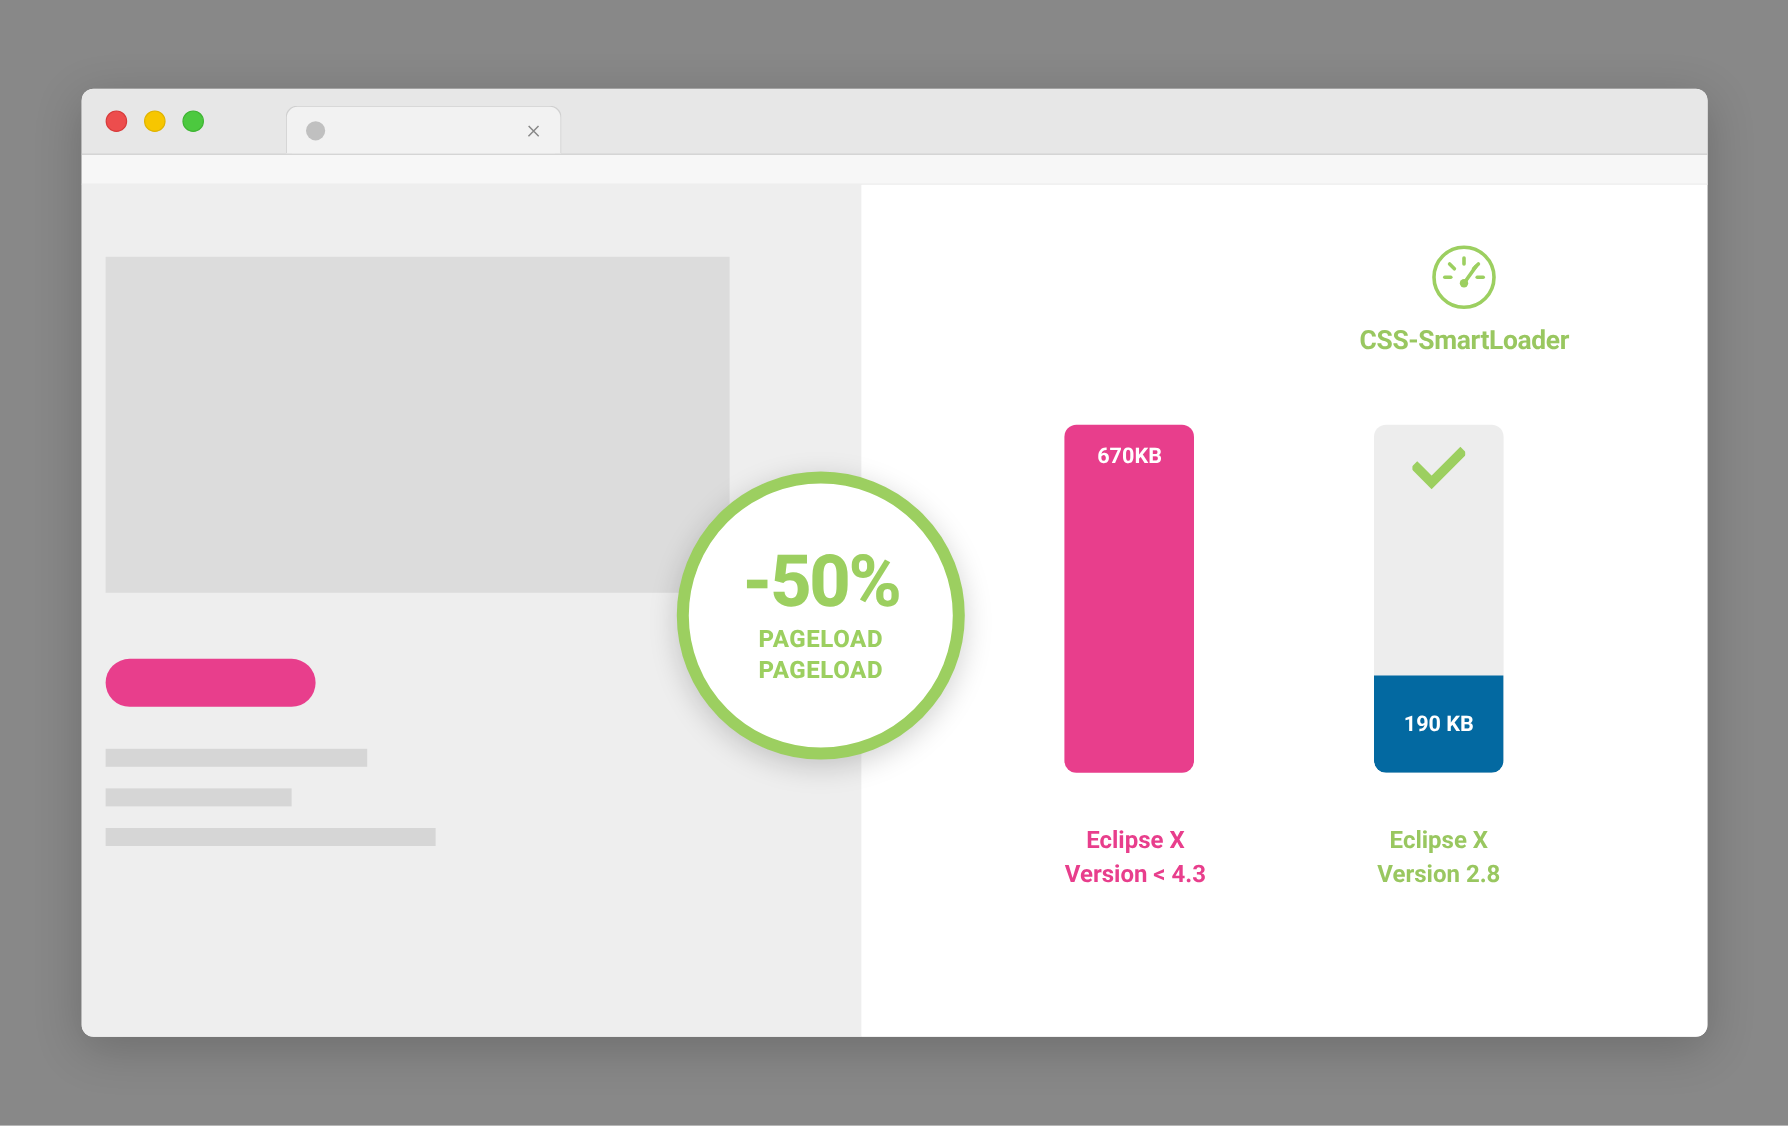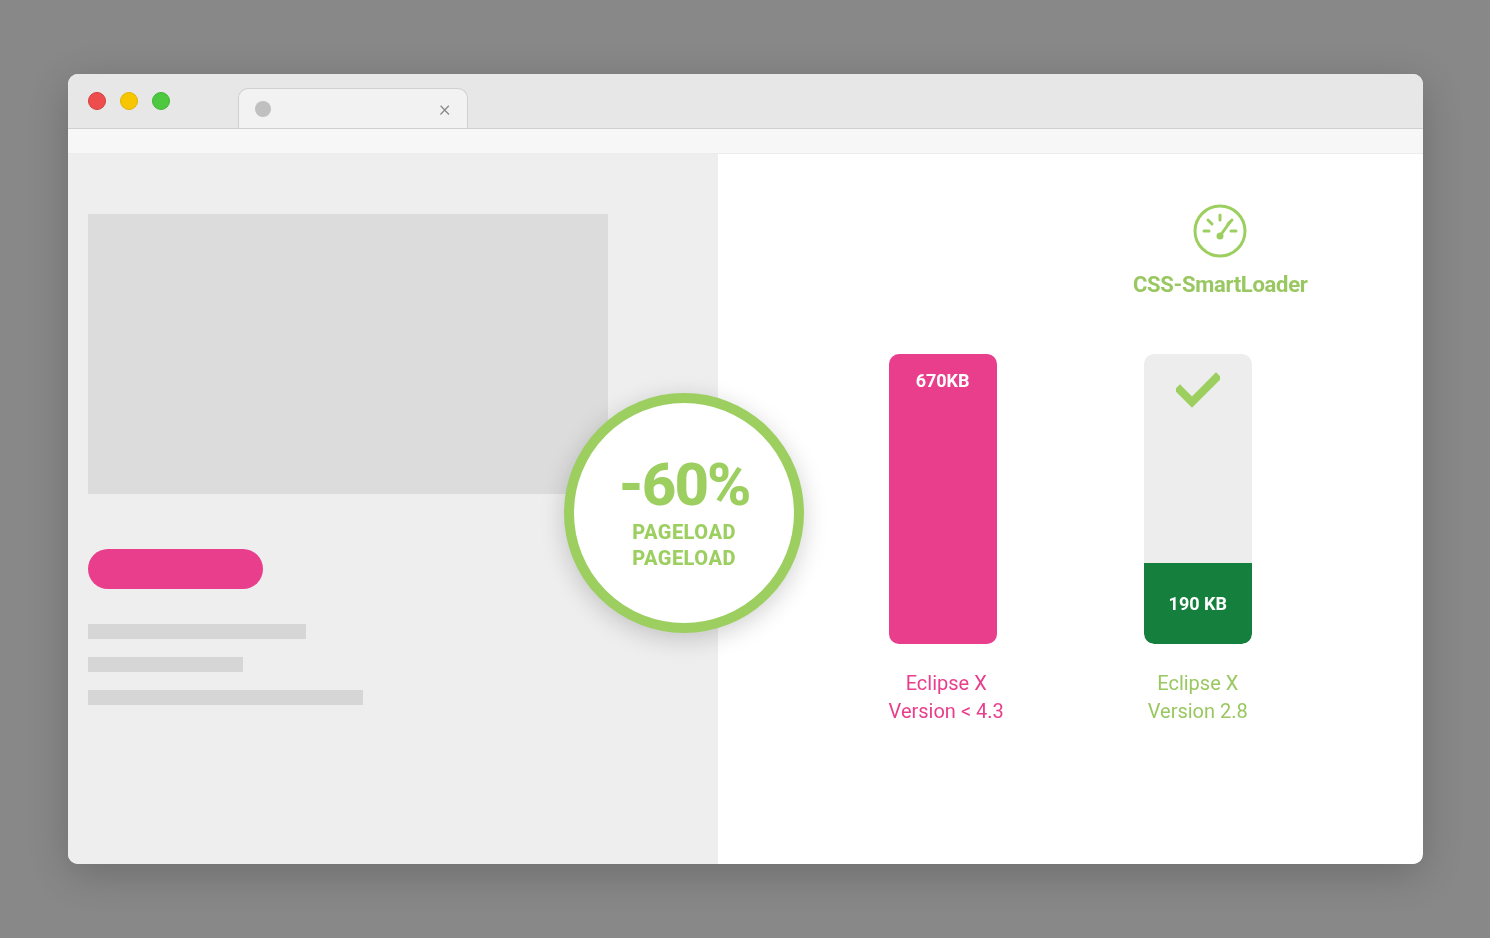--- a/index.html
+++ b/index.html
@@ -115,36 +115,36 @@
     .bar-value-top {
       color: #fff;
       font-weight: 700;
       font-size: 18px;
       padding-top: 16px;
     }
     .bar .green-fill {
       position: absolute;
       bottom: 0; left:0; right:0;
       height: 28%;
-      background: #15803d;
+      background: #0369a1;
       border-radius: 0 0 10px 10px;
       display: flex;
       align-items: center;
       justify-content: center;
       color: #fff;
       font-weight: 700;
       font-size: 18px;
     }
     .bar .check-icon {
       position:absolute; top: 18px; left:0; right:0;
       display:flex; justify-content:center;
     }
     .bar-label {
-      margin-top: 25px;
-      font-weight: 400;
+      margin-top: 42px;
+      font-weight: 700;
       font-size: 20px;
       line-height: 1.4;
     }
     .bar-label.pink { color: #e83e8c; }
     .bar-label.green { color: #99c760; }
     .badge {
       position: absolute;
       left: 45.5%;
       top: 37%;
       width: 240px;
@@ -245,21 +245,21 @@
           </div>
           <div class="bar-label green">
             <span>Eclipse X</span><br>
             <span>Version 2.8</span>
           </div>
         </div>
       </div>
     </div>
 
     <div class="badge">
-      <div class="badge-percent">-60%</div>
+      <div class="badge-percent">-50%</div>
       <div class="badge-sub">
         <span>PAGELOAD</span><br>
         <span>PAGELOAD</span>
       </div>
     </div>
 
   </div>
 </div>
 
 </body></html>

